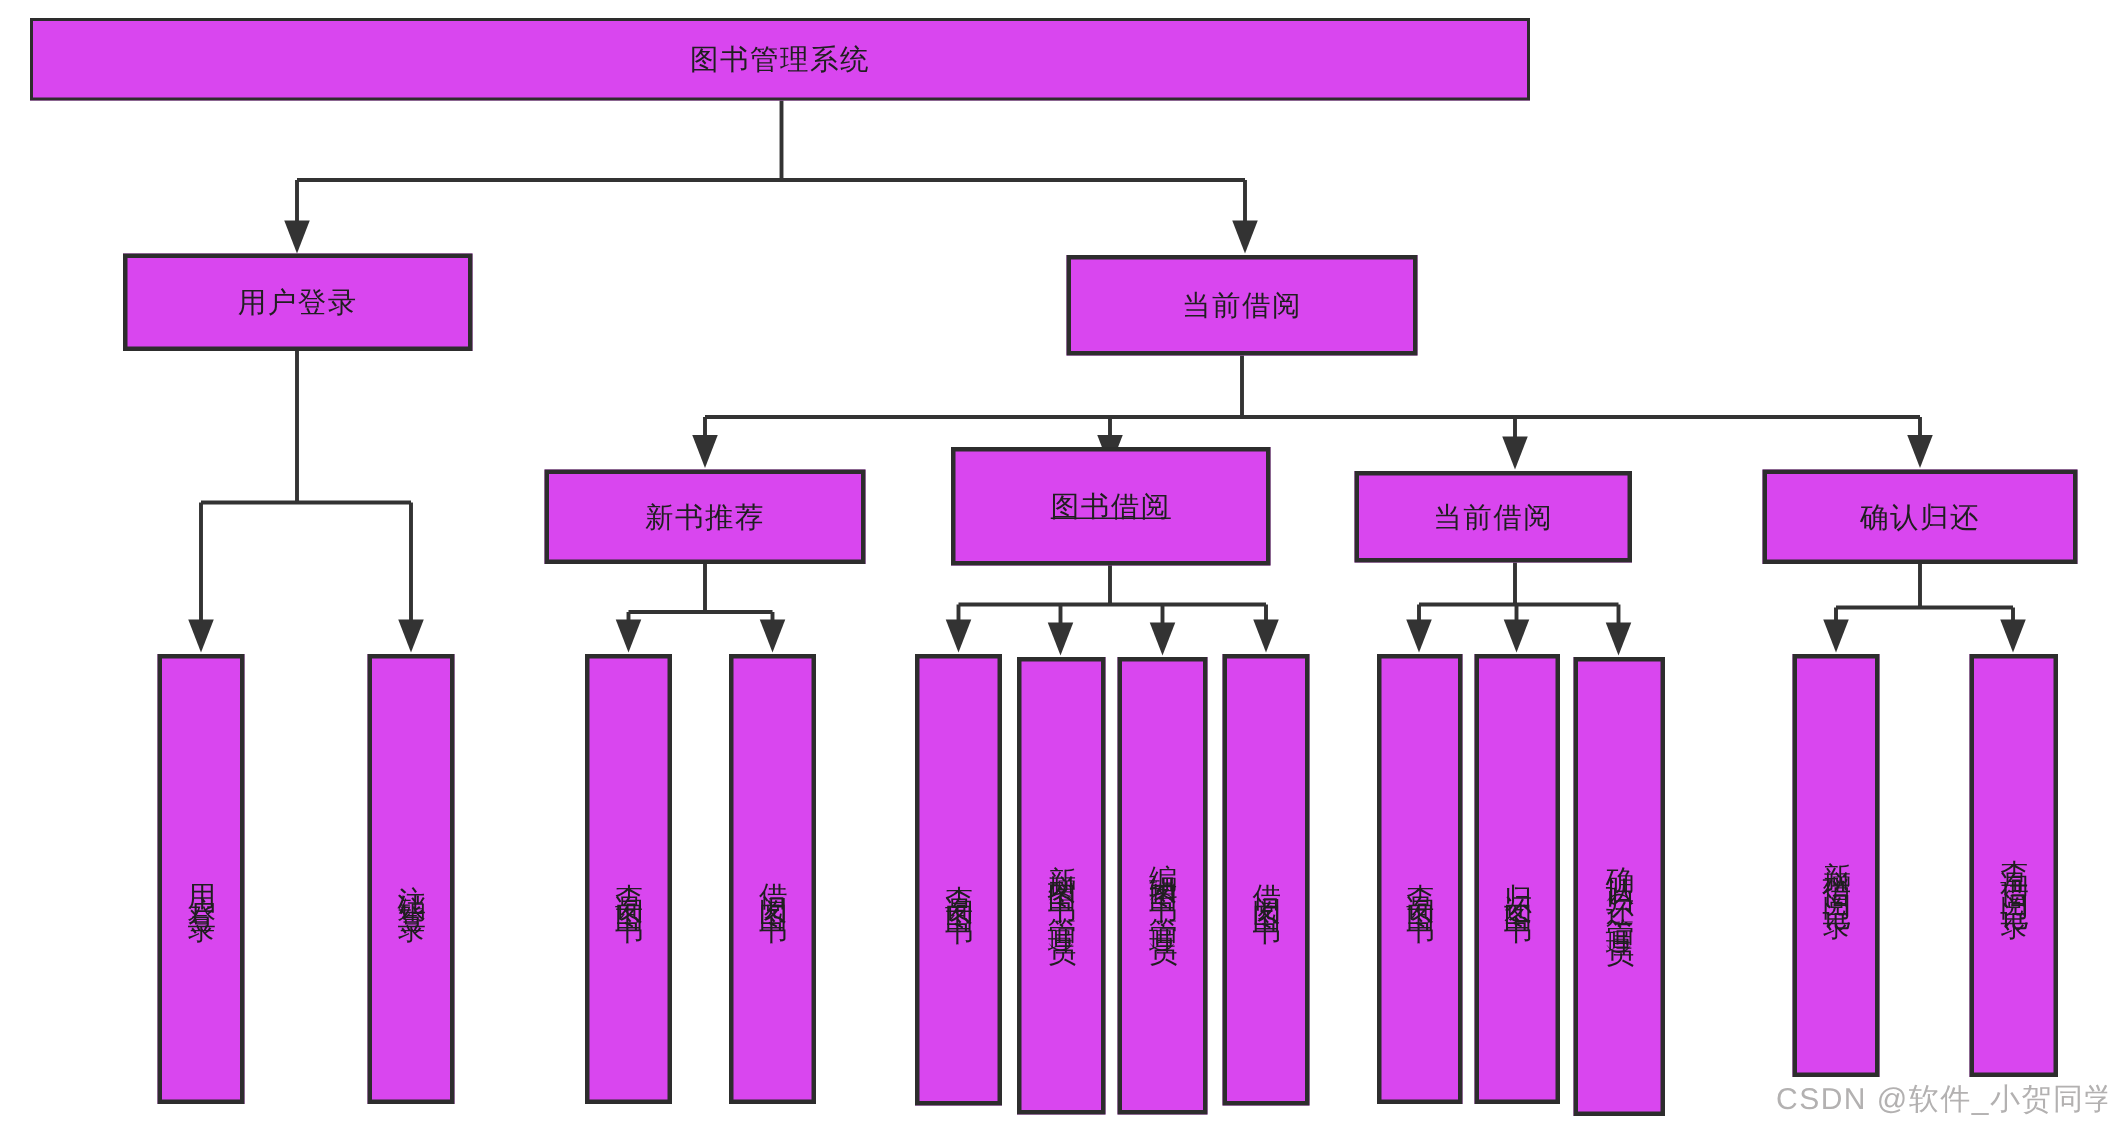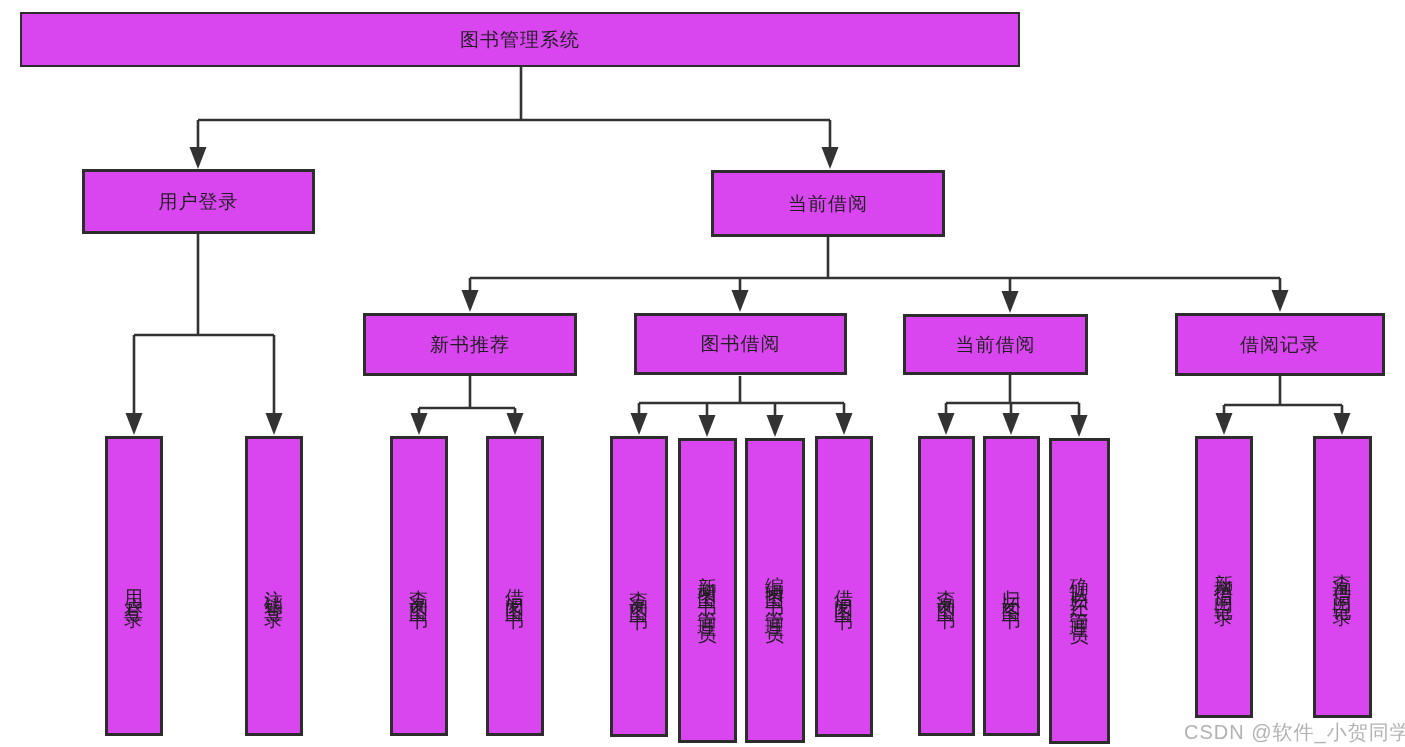--- a/index.html
+++ b/index.html
@@ -36,21 +36,21 @@
     letter-spacing: 7px;
     font-size: 19px;
     line-height: 1;
     padding-top: 4px;
   }
   
   #n-root           { left: 20px;   top: 12px;  width: 1000px; height: 55px; }
   #n-user-login     { left: 82px;   top: 169px; width: 233px;  height: 65px; }
   #n-book-mgmt      { left: 711px;  top: 170px; width: 234px;  height: 67px; }
   #n-new-rec        { left: 363px;  top: 313px; width: 214px;  height: 63px; }
-  #n-book-borrow    { left: 634px;  top: 313px; width: 213px;  height: 62px; }
+  #n-book-borrow    { left: 634px;  top: 298px; width: 213px;  height: 79px; text-decoration: underline; }
   #n-cur-borrow     { left: 903px;  top: 314px; width: 185px;  height: 61px; }
   #n-borrow-rec     { left: 1175px; top: 313px; width: 210px;  height: 63px; }
   #l-user-login     { left: 105px;  top: 436px; width: 58px; height: 300px; }
   #l-logout         { left: 245px;  top: 436px; width: 58px; height: 300px; }
   #l-query-book-a   { left: 390px;  top: 436px; width: 58px; height: 300px; }
   #l-borrow-book-a  { left: 486px;  top: 436px; width: 58px; height: 300px; }
   #l-query-book-b   { left: 610px;  top: 436px; width: 58px; height: 301px; }
   #l-add-book       { left: 678px;  top: 438px; width: 59px; height: 305px; }
   #l-edit-book      { left: 745px;  top: 438px; width: 60px; height: 305px; }
   #l-borrow-book-b  { left: 815px;  top: 436px; width: 58px; height: 301px; }
@@ -136,21 +136,21 @@
   </svg>
 
   <div class="box root" id="n-root">图书管理系统</div>
 
   <div class="box" id="n-user-login">用户登录</div>
   <div class="box" id="n-book-mgmt">当前借阅</div>
 
   <div class="box" id="n-new-rec">新书推荐</div>
   <div class="box" id="n-book-borrow">图书借阅</div>
   <div class="box" id="n-cur-borrow">当前借阅</div>
-  <div class="box" id="n-borrow-rec">借阅记录</div>
+  <div class="box" id="n-borrow-rec">确认归还</div>
 
   <div class="box vbox" id="l-user-login">用户登录</div>
   <div class="box vbox" id="l-logout">注销登录</div>
   <div class="box vbox" id="l-query-book-a">查询图书</div>
   <div class="box vbox" id="l-borrow-book-a">借阅图书</div>
   <div class="box vbox" id="l-query-book-b">查询图书</div>
   <div class="box vbox" id="l-add-book">新增图书（管理员）</div>
   <div class="box vbox" id="l-edit-book">编辑图书（管理员）</div>
   <div class="box vbox" id="l-borrow-book-b">借阅图书</div>
   <div class="box vbox" id="l-query-book-c">查询图书</div>

